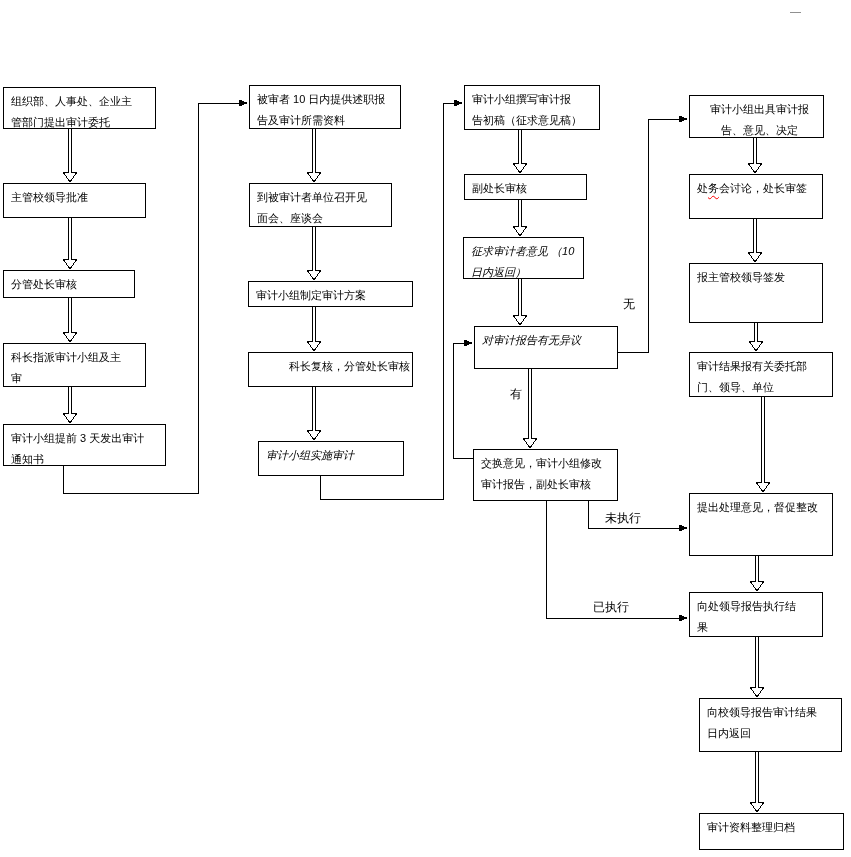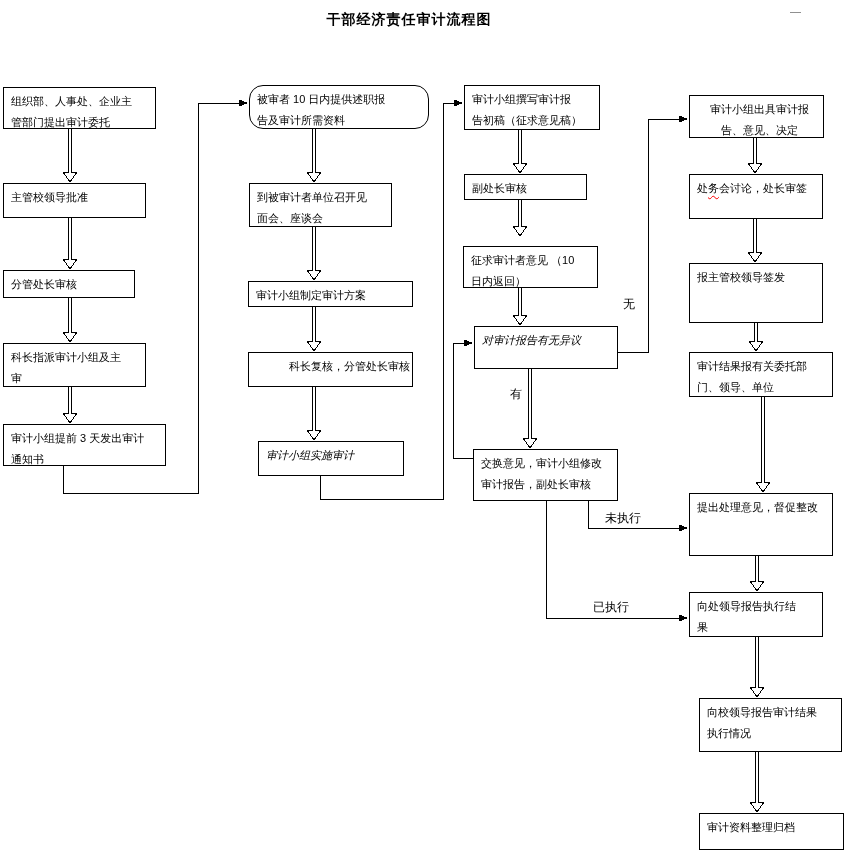--- a/index.html
+++ b/index.html
@@ -25,21 +25,20 @@
     text-decoration:underline wavy #ff0000;
     text-decoration-thickness:1px;text-underline-offset:3px;text-decoration-skip-ink:none;
   }
   .stray-dash{position:absolute;left:790px;top:12px;width:11px;height:1px;background:#909090;}
 </style>
 </head>
 <body>
 
 <div class="canvas">
   <div class="stray-dash"></div>
-  <div class="title">干部经济责任审计流程图</div>
   <svg id="edges" width="851" height="857">
       <path d="M 68.5 129 L 68.5 172 L 63 172 L 70 182 L 77 172 L 71.5 172 L 71.5 129" fill="none" stroke="#000000" stroke-width="1"></path>
       <path d="M 68.5 218 L 68.5 259 L 63 259 L 70 269 L 77 259 L 71.5 259 L 71.5 218" fill="none" stroke="#000000" stroke-width="1"></path>
       <path d="M 68.5 298 L 68.5 332 L 63 332 L 70 342 L 77 332 L 71.5 332 L 71.5 298" fill="none" stroke="#000000" stroke-width="1"></path>
       <path d="M 68.5 387 L 68.5 413 L 63 413 L 70 423 L 77 413 L 71.5 413 L 71.5 387" fill="none" stroke="#000000" stroke-width="1"></path>
       <path d="M 312.5 129 L 312.5 172 L 307 172 L 314 182 L 321 172 L 315.5 172 L 315.5 129" fill="none" stroke="#000000" stroke-width="1"></path>
       <path d="M 312.5 227 L 312.5 270 L 307 270 L 314 280 L 321 270 L 315.5 270 L 315.5 227" fill="none" stroke="#000000" stroke-width="1"></path>
       <path d="M 312.5 307 L 312.5 341 L 307 341 L 314 351 L 321 341 L 315.5 341 L 315.5 307" fill="none" stroke="#000000" stroke-width="1"></path>
       <path d="M 312.5 387 L 312.5 430 L 307 430 L 314 440 L 321 430 L 315.5 430 L 315.5 387" fill="none" stroke="#000000" stroke-width="1"></path>
       <path d="M 518.5 130 L 518.5 163 L 513 163 L 520 173 L 527 163 L 521.5 163 L 521.5 130" fill="none" stroke="#000000" stroke-width="1"></path>
@@ -68,46 +67,46 @@
     </svg>
   <div id="nodes">
       <div class="node" style="left: 3px; top: 87px; width: 153px; height: 42px;">组织部、人事处、企业主
 管部门提出审计委托</div>
       <div class="node" style="left: 3px; top: 183px; width: 143px; height: 35px;">主管校领导批准</div>
       <div class="node" style="left: 3px; top: 270px; width: 132px; height: 28px;">分管处长审核</div>
       <div class="node" style="left: 3px; top: 343px; width: 143px; height: 44px;">科长指派审计小组及主
 审</div>
       <div class="node" style="left: 3px; top: 424px; width: 163px; height: 42px;">审计小组提前 3 天发出审计
 通知书</div>
-      <div class="node" style="left: 249px; top: 85px; width: 180px; height: 44px; border-radius: 14px;">被审者 10 日内提供述职报
+      <div class="node" style="left: 249px; top: 85px; width: 152px; height: 44px;">被审者 10 日内提供述职报
 告及审计所需资料</div>
       <div class="node" style="left: 249px; top: 183px; width: 143px; height: 44px;">到被审计者单位召开见
 面会、座谈会</div>
       <div class="node" style="left: 248px; top: 281px; width: 165px; height: 26px;">审计小组制定审计方案</div>
       <div class="node" style="left: 248px; top: 352px; width: 165px; height: 35px; padding-left: 40px;">科长复核，分管处长审核</div>
       <div class="node" style="left: 258px; top: 441px; width: 146px; height: 35px; font-style: italic;">审计小组实施审计</div>
       <div class="node" style="left: 464px; top: 85px; width: 136px; height: 45px;">审计小组撰写审计报
 告初稿（征求意见稿）</div>
       <div class="node" style="left: 464px; top: 174px; width: 123px; height: 26px;">副处长审核</div>
-      <div class="node" style="left: 463px; top: 246px; width: 135px; height: 42px;">征求审计者意见 （10
+      <div class="node" style="left: 463px; top: 237px; width: 121px; height: 42px; font-style: italic;">征求审计者意见 （10
 日内返回）</div>
       <div class="node" style="left: 474px; top: 326px; width: 144px; height: 43px; font-style: italic;">对审计报告有无异议</div>
       <div class="node" style="left: 473px; top: 449px; width: 145px; height: 52px;">交换意见，审计小组修改
 审计报告，副处长审核</div>
       <div class="node" style="left: 689px; top: 95px; width: 135px; height: 43px; text-align: center;">审计小组出具审计报
 告、意见、决定</div>
       <div class="node" style="left: 689px; top: 174px; width: 134px; height: 45px;">处<span class="wavy">务</span>会讨论，处长审签</div>
       <div class="node" style="left: 689px; top: 263px; width: 134px; height: 60px;">报主管校领导签发</div>
       <div class="node" style="left: 689px; top: 352px; width: 144px; height: 45px;">审计结果报有关委托部
 门、领导、单位</div>
       <div class="node" style="left: 689px; top: 493px; width: 144px; height: 63px;">提出处理意见，督促整改</div>
       <div class="node" style="left: 689px; top: 592px; width: 134px; height: 45px;">向处领导报告执行结
 果</div>
       <div class="node" style="left: 699px; top: 698px; width: 143px; height: 54px;">向校领导报告审计结果
-执行情况</div>
+日内返回</div>
       <div class="node" style="left: 699px; top: 813px; width: 145px; height: 37px;">审计资料整理归档</div>
     </div>
   <div id="edge-labels">
       <div class="edge-label" style="left: 622px; top: 296px;">无</div>
       <div class="edge-label" style="left: 509px; top: 386px;">有</div>
       <div class="edge-label" style="left: 604px; top: 510px;">未执行</div>
       <div class="edge-label" style="left: 592px; top: 599px;">已执行</div>
     </div>
 </div>
 

